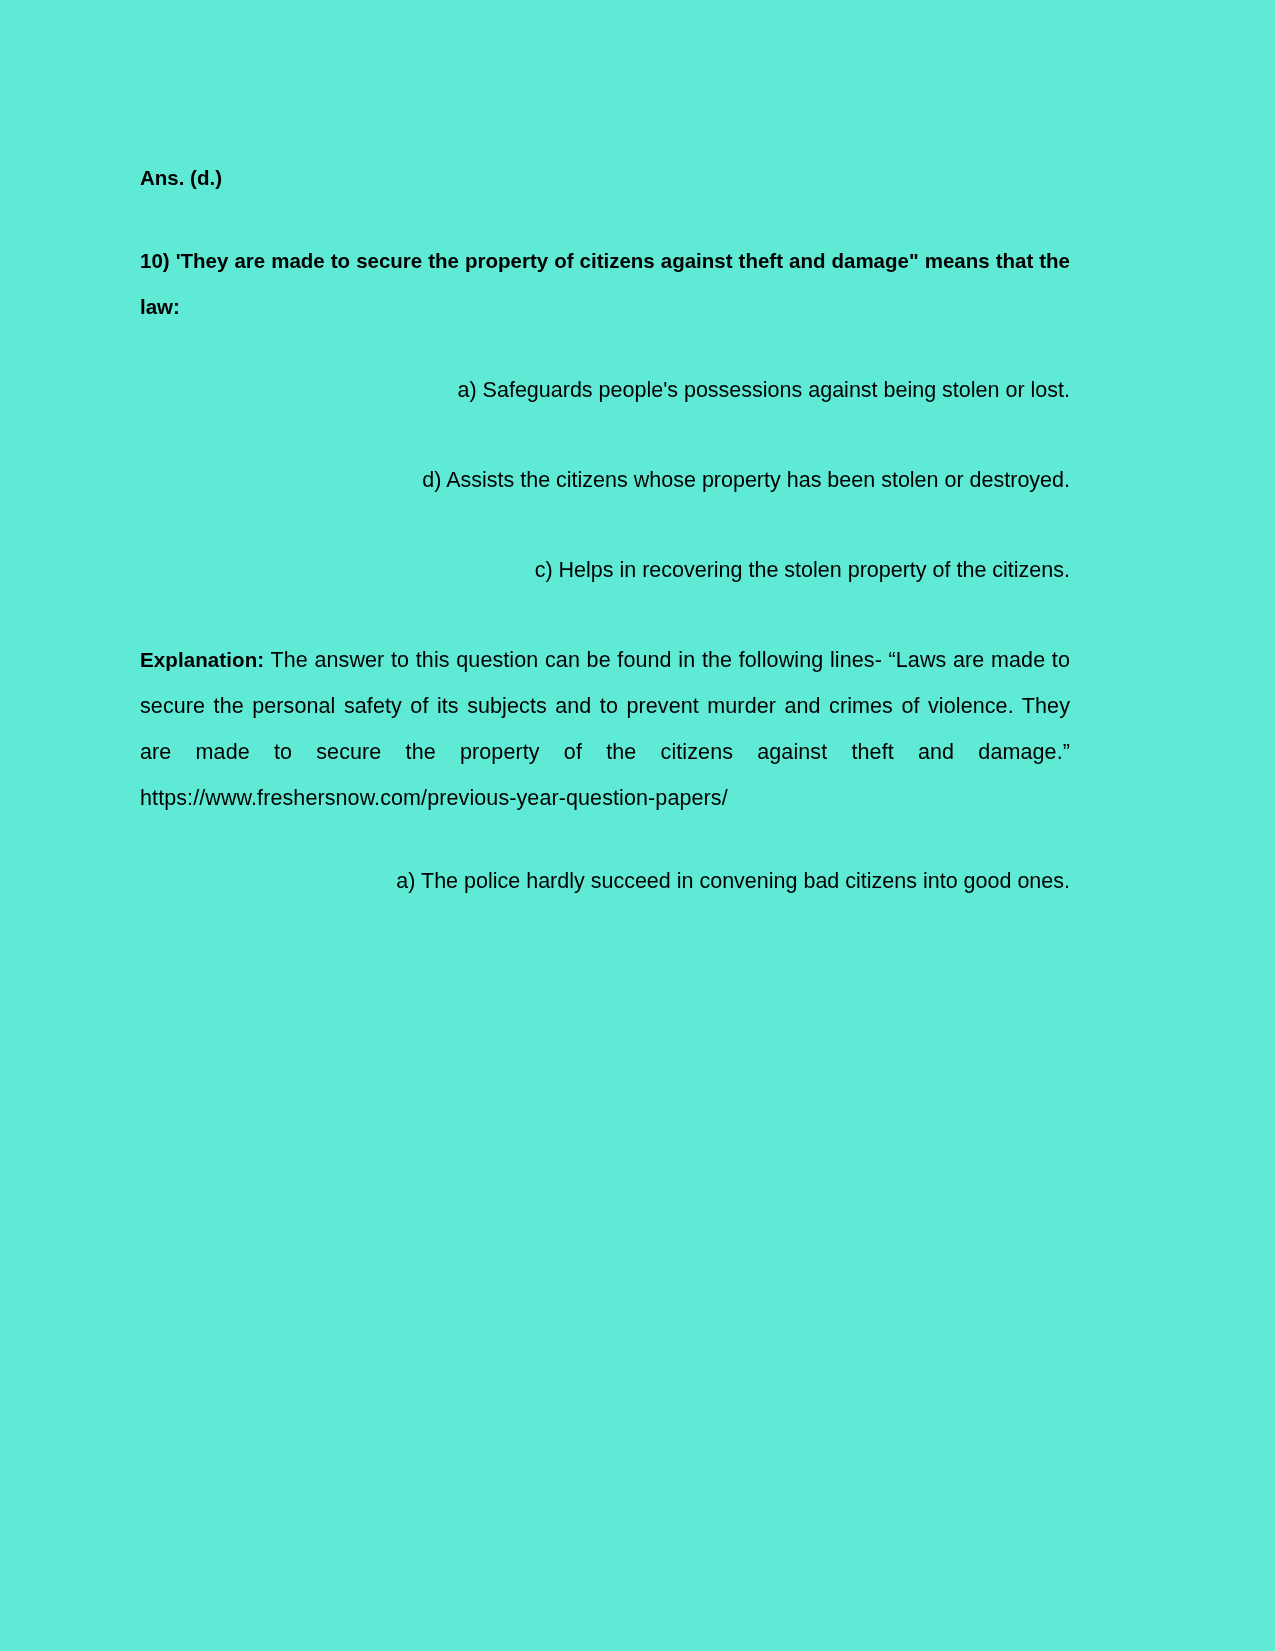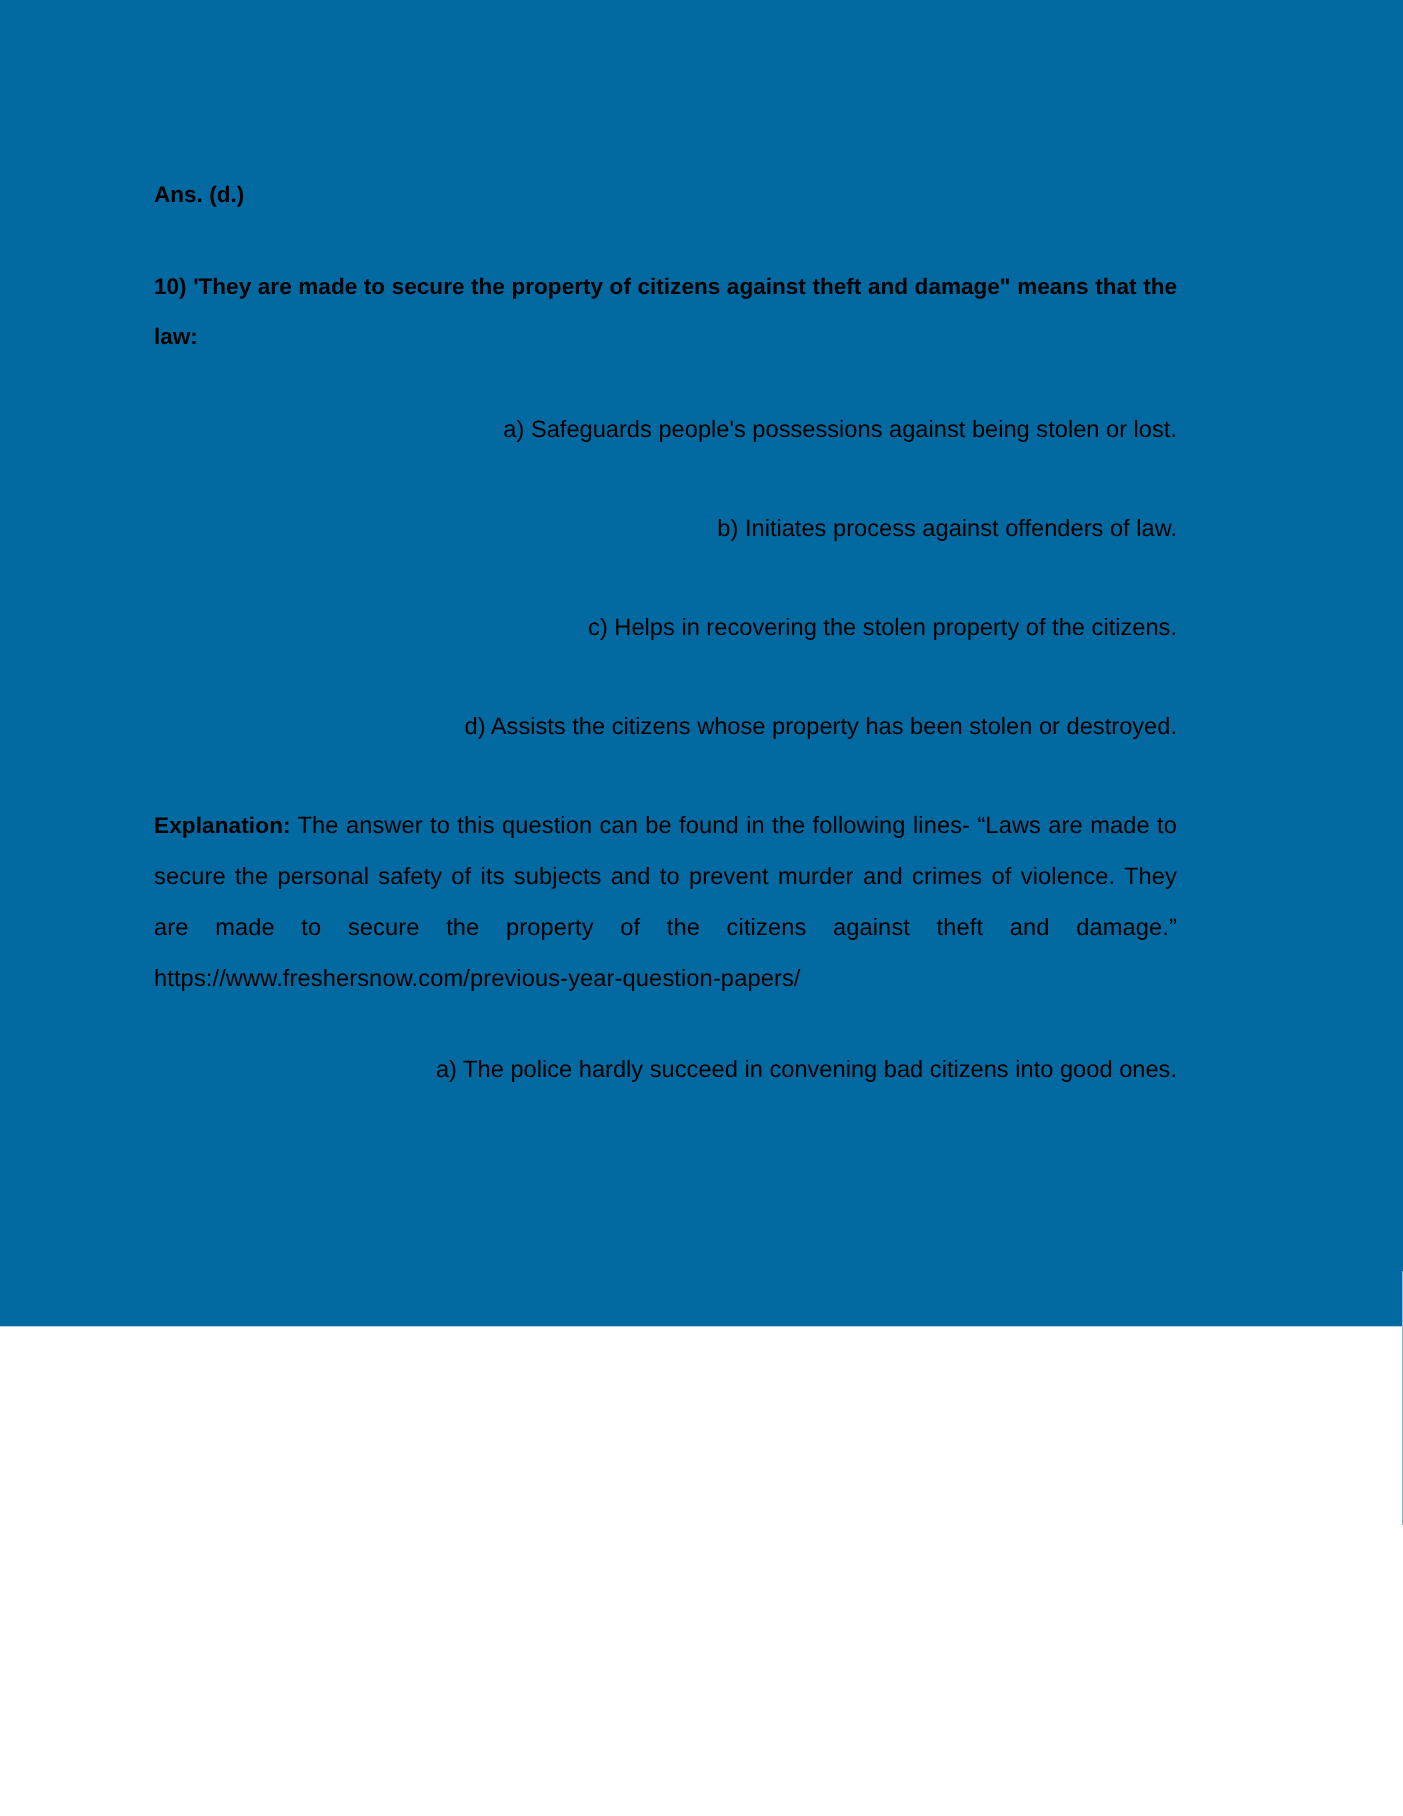--- a/index.html
+++ b/index.html
@@ -7,22 +7,22 @@
     padding: 0;
     background: #ffffff;
   }
   body {
     font-family: "Liberation Sans", sans-serif;
     color: #000000;
   }
   .page {
     position: relative;
     width: 1275px;
-    height: 1206px;
-    background: #0369a1;
+    height: 1651px;
+    background: #5eead4;
     box-sizing: border-box;
     overflow: hidden;
   }
   .content {
     position: absolute;
     left: 140px;
     top: 155px;
     width: 930px;
   }
   .block {
@@ -66,25 +66,24 @@
 <div class="page">
   <div class="content">
 
     <p class="ans">Ans. (d.)</p>
 
 
     <p class="q-head">10) 'They are made to secure the property of citizens against theft and damage" means that the law:</p>
 
     <p class="opt">a) Safeguards people's possessions against being stolen or lost.</p>
 
-    <p class="opt">b) Initiates process against offenders of law.</p>
+
+    <p class="opt">d) Assists the citizens whose property has been stolen or destroyed.</p>
 
     <p class="opt">c) Helps in recovering the stolen property of the citizens.</p>
-
-    <p class="opt">d) Assists the citizens whose property has been stolen or destroyed.</p>
 
 
     <p class="block"><span class="exp-label">Explanation:</span><span> The answer to this question can be found in the following lines- “Laws are made to secure the personal safety of its subjects and to prevent murder and crimes of violence. They are made to secure the property of the citizens against theft and damage.” https://www.freshersnow.com/previous-year-question-papers/</span></p>
 
 
     <p class="opt last">a) The police hardly succeed in convening bad citizens into good ones.</p>
 
   </div>
 </div>
 

